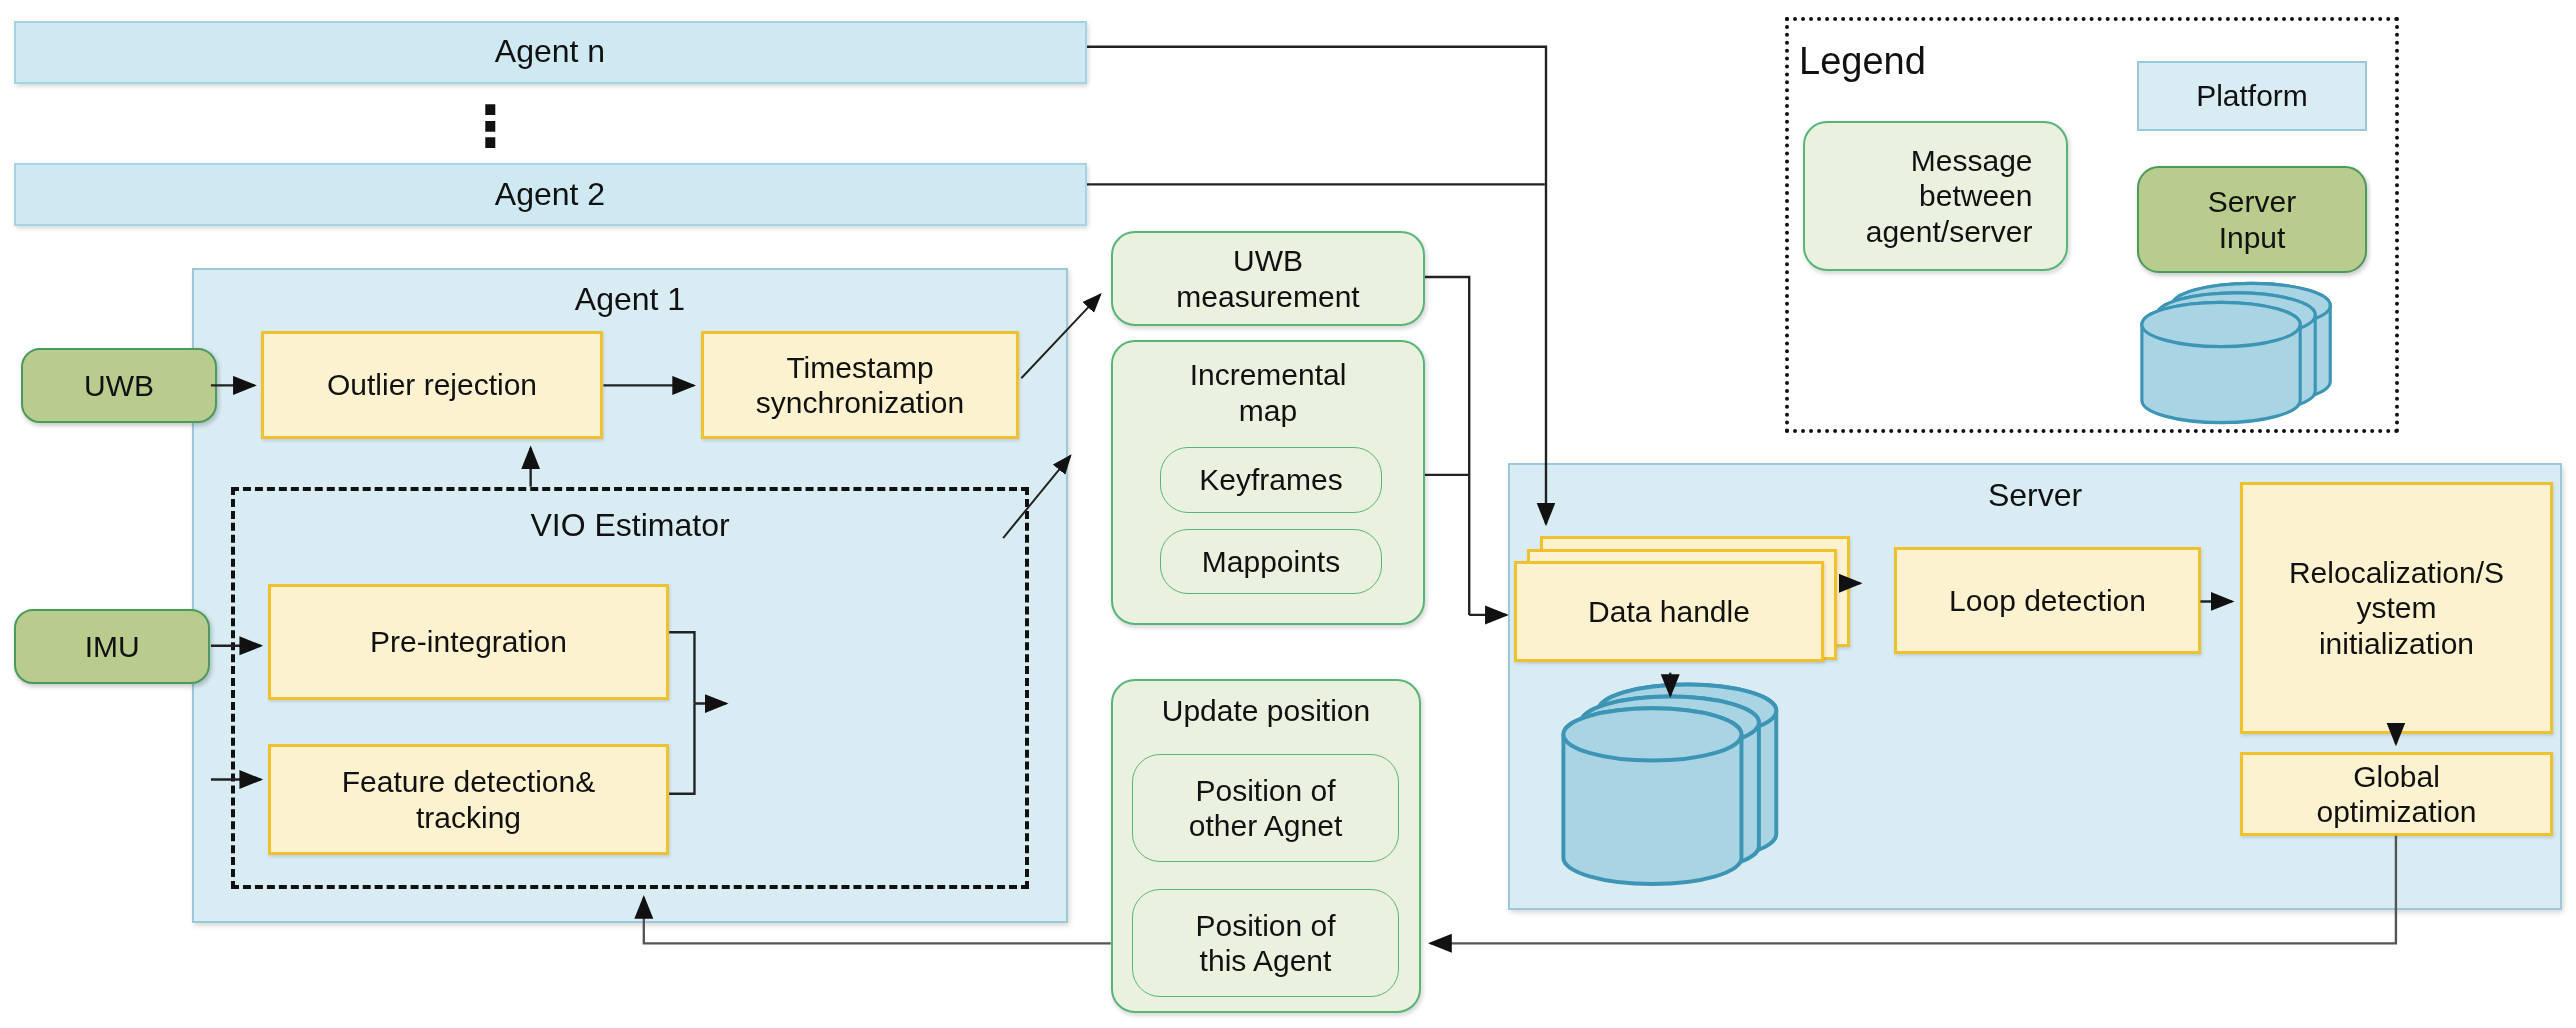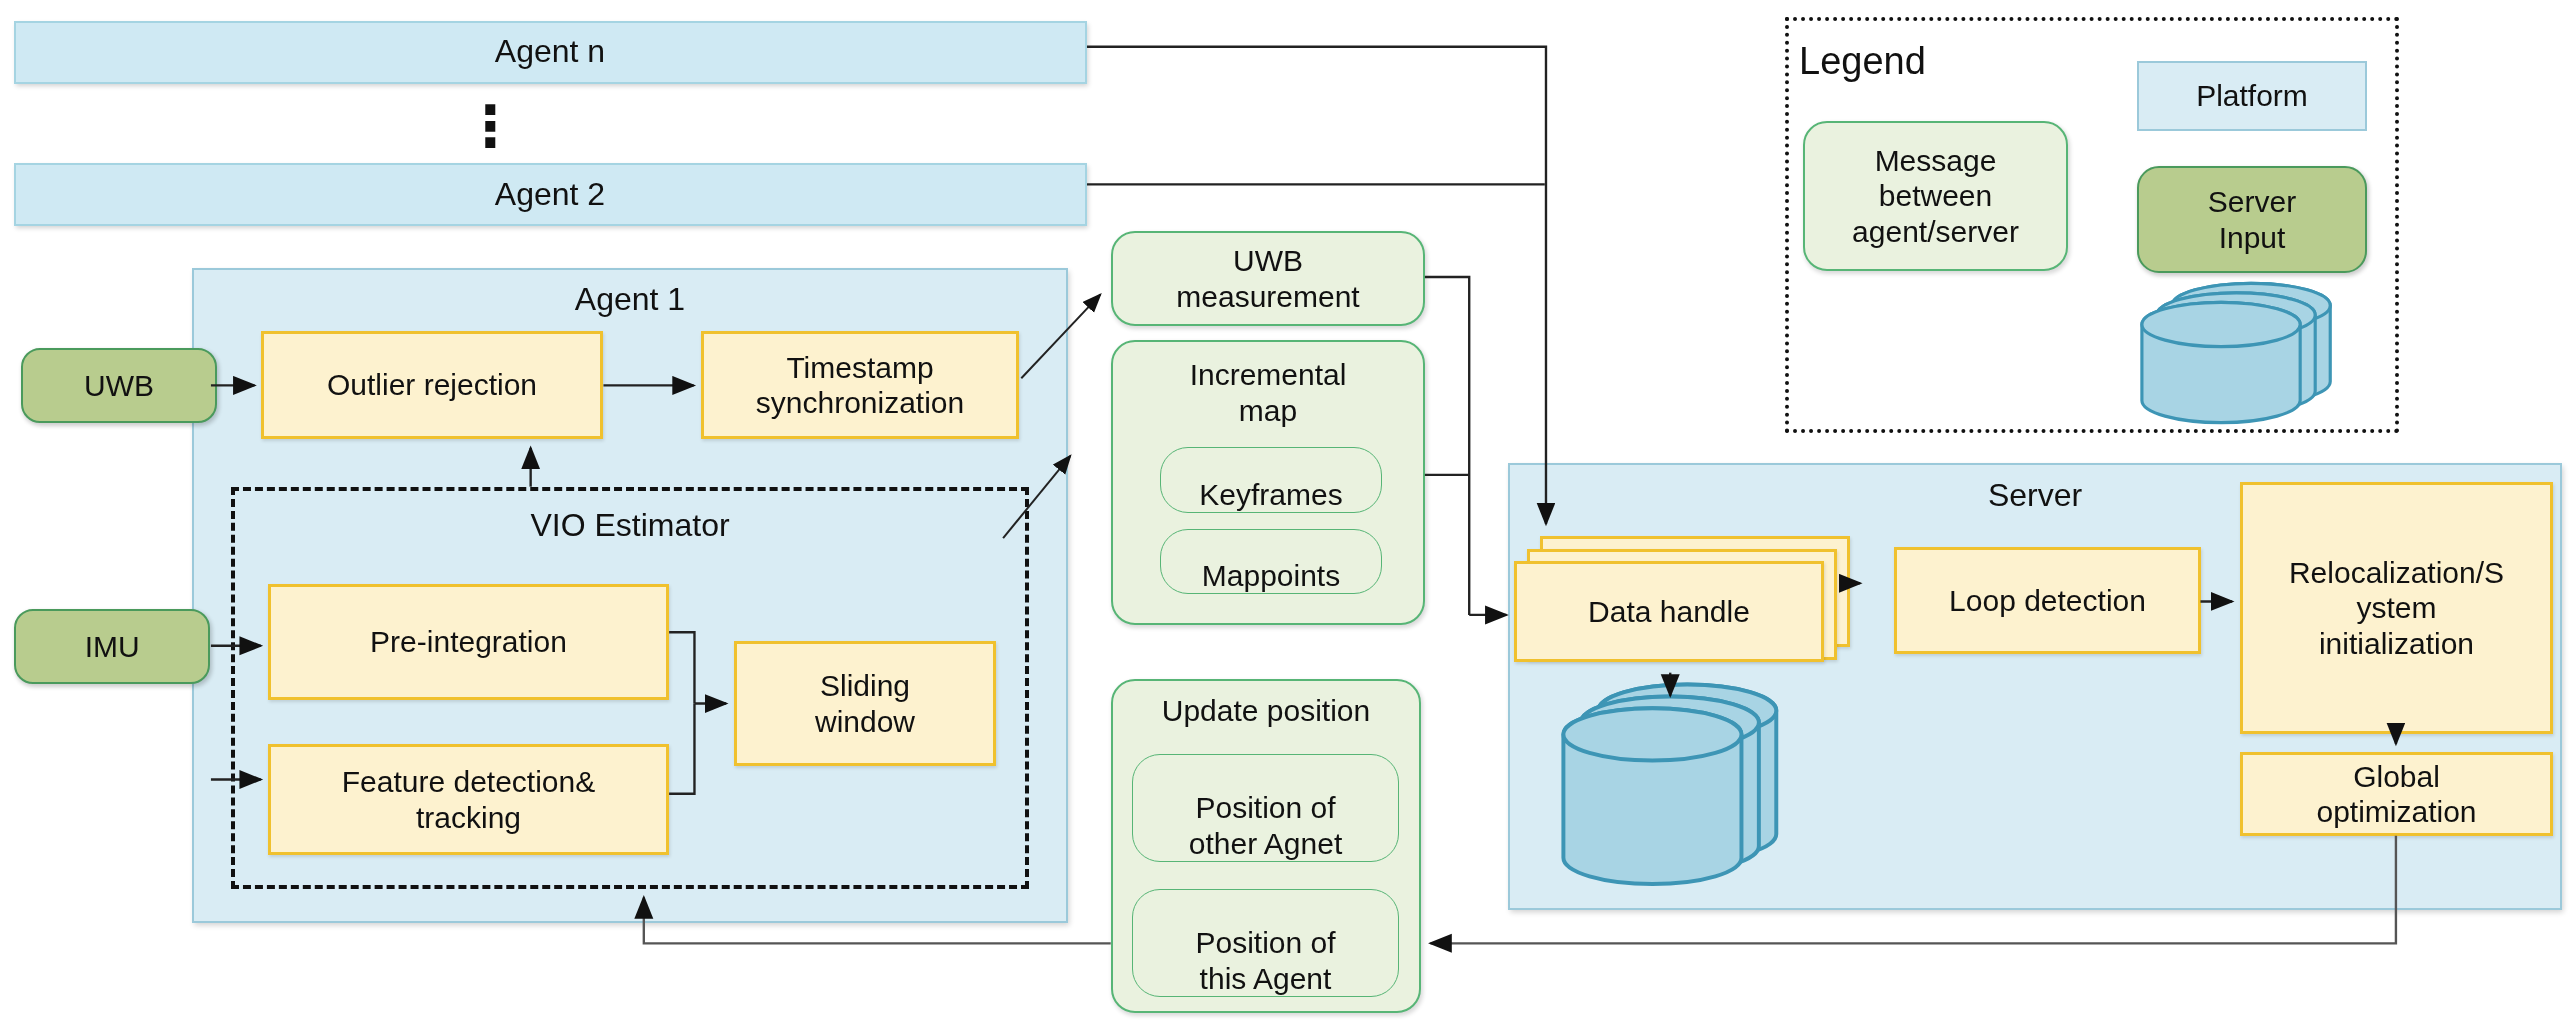--- a/index.html
+++ b/index.html
@@ -18,21 +18,21 @@
   .node{display:flex;align-items:center;justify-content:center;text-align:center;line-height:1.18;}
   .bar{background:var(--bar-fill);border:2.4px solid var(--bar-border);font-size:32px;
        box-shadow:1.6px 3.2px 4.7px rgba(0,0,0,.18);}
   .panel{background:var(--platform-fill);border:2.4px solid var(--platform-border);
          box-shadow:2.4px 3.2px 5.5px rgba(0,0,0,.18);}
   .ybox{background:var(--process-fill);border:3.2px solid var(--process-border);font-size:30px;
         box-shadow:0.8px 1.6px 3.2px rgba(0,0,0,.12);}
   .gbox{background:var(--message-fill);border:2.4px solid var(--message-border);border-radius:24px;
         font-size:30px;box-shadow:1.6px 2.4px 4px rgba(0,0,0,.15);}
   .gbox-inner{background:var(--message-fill);border:1.6px solid var(--message-border);
-        border-radius:28px;font-size:30px;box-shadow:none;align-items:flex-end;}
+        border-radius:28px;font-size:30px;box-shadow:none;}
   .pill{background:var(--sensor-fill);border:2.4px solid var(--sensor-border);border-radius:19px;
         font-size:30px;box-shadow:1.6px 2.4px 4px rgba(0,0,0,.2);}
   .vio{border:4px dashed #111;background:transparent;}
   .dtitle{font-size:32px;display:flex;align-items:center;justify-content:center;text-align:center;}
   .legend-box{border:4.7px dotted #111;}
   .legend-title{font-size:38px;}
   .ellipsis{font-size:57px;font-weight:bold;line-height:.45;letter-spacing:0;}
   svg.overlay{position:absolute;left:0;top:0;pointer-events:none;}
   .cyl-label{font-size:30px;}
 </style>
@@ -67,23 +67,20 @@
   <div class="abs node dtitle" style="left:231px;top:505px;width:798px;height:41px;">
     <span>VIO Estimator</span>
   </div>
 
   <div class="abs node ybox" style="left:268px;top:584px;width:401px;height:116px;">
     <span>Pre-integration</span>
   </div>
   <div class="abs node ybox" style="left:268px;top:744px;width:401px;height:111px;">
     <span style="max-width:317px;">Feature detection&amp; tracking</span>
   </div>
-  <div class="abs node ybox" style="left:734px;top:641px;width:262px;height:125px;">
-    <span style="max-width:142px;">Sliding window</span>
-  </div>
 
   <div class="abs node pill" style="left:21px;top:348px;width:196px;height:75px;">
     <span>UWB</span>
   </div>
   <div class="abs node pill" style="left:14.2px;top:609px;width:196px;height:75px;">
     <span>IMU</span>
   </div>
 
   <div class="abs node gbox" style="left:1111px;top:231px;width:314px;height:95px;">
     <span style="max-width:237px;">UWB measurement</span>
@@ -143,21 +140,21 @@
   </div>
 
   <div class="abs legend-box" style="left:1785px;top:17.4px;width:614px;height:416px;"></div>
   <div class="abs node legend-title" style="left:1799px;top:38px;width:206px;height:47px;justify-content:flex-start;">
     <span>Legend</span>
   </div>
   <div class="abs node" style="left:2137px;top:61px;width:230px;height:70px;font-size:30px;background:var(--platform-fill);border:2.4px solid var(--platform-border);">
     <span>Platform</span>
   </div>
   <div class="abs node gbox" style="left:1803px;top:121px;width:265px;height:150px;">
-    <span style="max-width:194px;">Message between agent/server</span>
+    <span style="max-width:194px;text-align:right;">Message between agent/server</span>
   </div>
   <div class="abs node pill" style="left:2137px;top:166px;width:230px;height:107px;border-radius:22px;">
     <span style="max-width:119px;">Server Input</span>
   </div>
   <div class="abs node cyl-label" style="left:2142px;top:317px;width:186px;height:95px;font-size:28.5px;">
     <span style="max-width:119px;">Data storage</span>
   </div>
 
   <svg class="overlay" width="2576" height="1028" viewBox="0 0 3254 1299">
     <defs>

